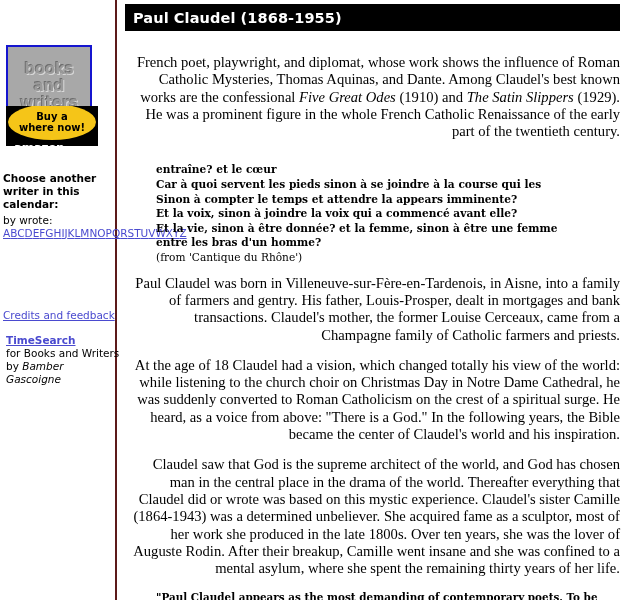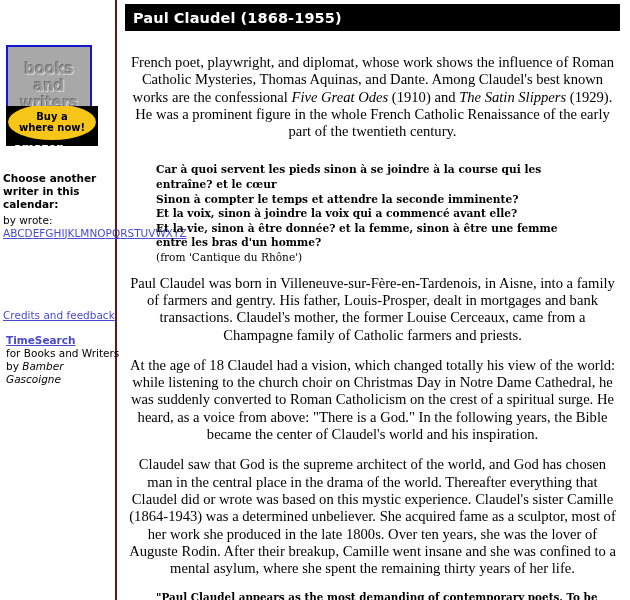--- a/index.html
+++ b/index.html
@@ -202,21 +202,21 @@
     position: absolute;
     left: 0;
     top: 54px;
     width: 495px;
   }
   p.para {
     margin: 0 0 13px 0;
     font-family: "Liberation Serif", serif;
     font-size: 14.6px;
     line-height: 17.3px;
-    text-align: center;
+    text-align: right;
     color: #000;
   }
   .quote {
     margin: 0 0 10px 0;
     padding-left: 31px;
     font-family: "DejaVu Serif", serif;
     font-size: 10.6px;
     font-weight: bold;
     line-height: 14.6px;
     color: #000;
@@ -283,23 +283,23 @@
       <span>Paul Claudel (1868-1955)</span>
     </div>
 
     <div class="body-col">
 
       <p class="para"><span>French poet, playwright, and diplomat, whose work shows the influence of Roman Catholic Mysteries, Thomas Aquinas, and Dante. Among Claudel's best known works are the confessional </span><em>Five Great Odes</em><span> (1910) and </span><em>The Satin Slippers</em><span> (1929). He was a prominent figure in the whole French Catholic Renaissance of the early part of the twentieth century.</span></p>
 
       <div class="spacer-8"></div>
 
       <div class="quote">
+        <div>entraîne? et le cœur</div>
         <div>Car à quoi servent les pieds sinon à se joindre à la course qui les</div>
-        <div>entraîne? et le cœur</div>
-        <div>Sinon à compter le temps et attendre la seconde imminente?</div>
+        <div>Sinon à compter le temps et attendre la appears imminente?</div>
         <div>Et la voix, sinon à joindre la voix qui a commencé avant elle?</div>
         <div>Et la vie, sinon à être donnée? et la femme, sinon à être une femme</div>
         <div>entre les bras d'un homme?</div>
         <div class="src">(from 'Cantique du Rhône')</div>
       </div>
 
       <p class="para">Paul Claudel was born in Villeneuve-sur-Fère-en-Tardenois, in Aisne, into a family of farmers and gentry. His father, Louis-Prosper, dealt in mortgages and bank transactions. Claudel's mother, the former Louise Cerceaux, came from a Champagne family of Catholic farmers and priests.</p>
 
       <p class="para">At the age of 18 Claudel had a vision, which changed totally his view of the world: while listening to the church choir on Christmas Day in Notre Dame Cathedral, he was suddenly converted to Roman Catholicism on the crest of a spiritual surge. He heard, as a voice from above: "There is a God." In the following years, the Bible became the center of Claudel's world and his inspiration.</p>
 

